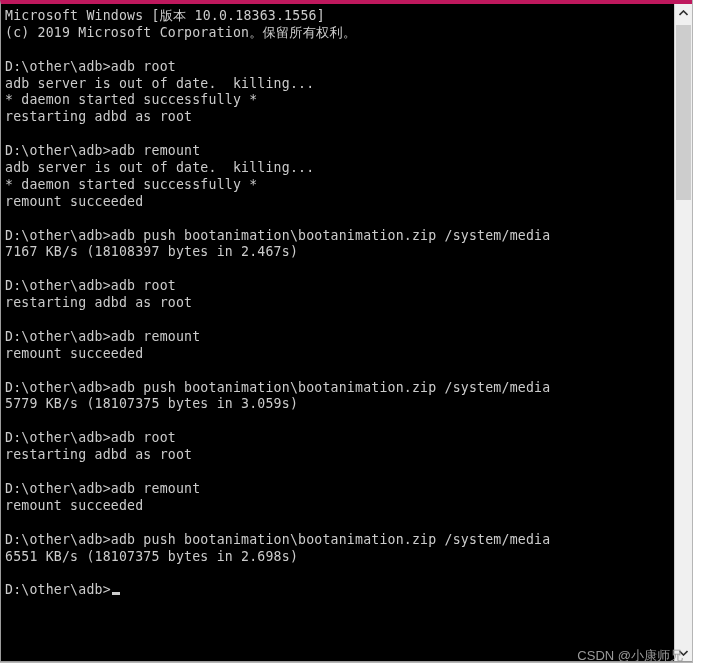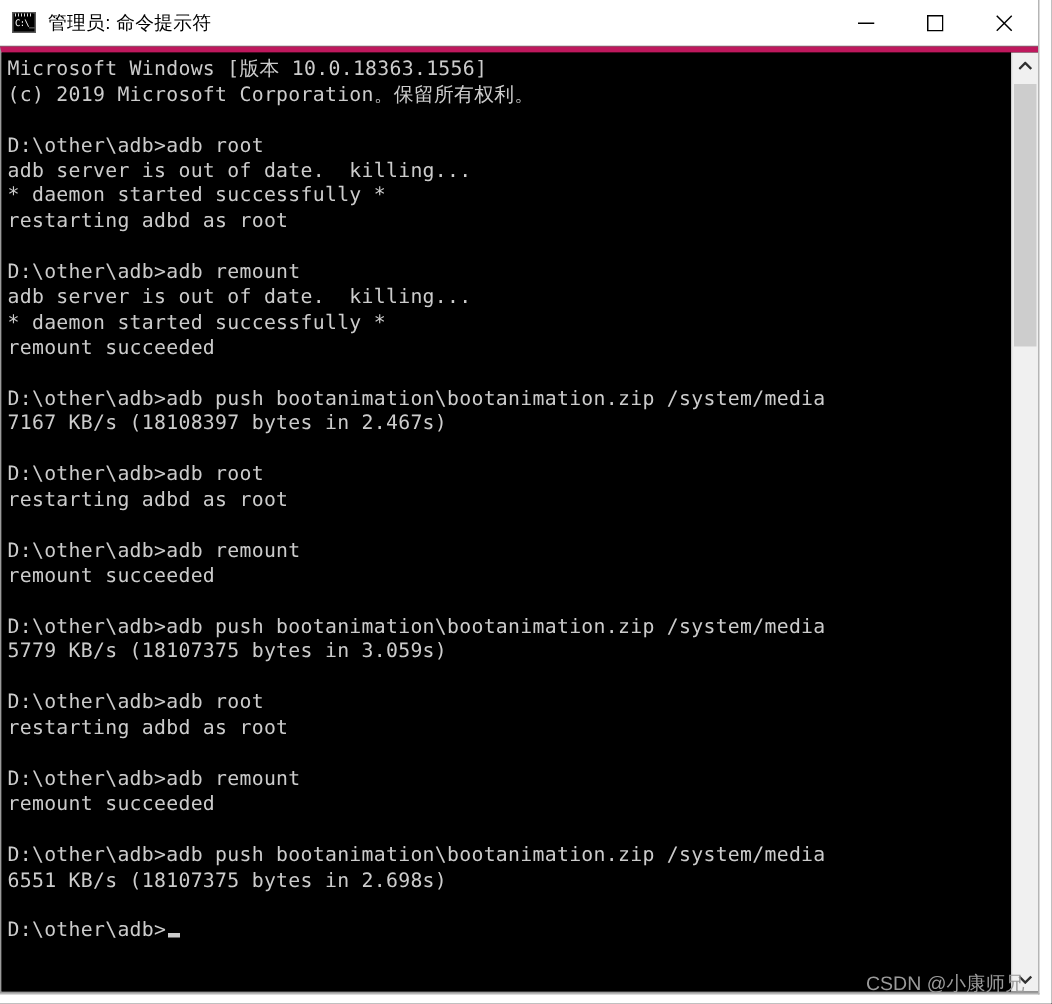--- a/index.html
+++ b/index.html
@@ -176,46 +176,20 @@
     white-space: nowrap;
     pointer-events: none;
     margin-top: 28px;
   }
 </style>
 </head>
 <body>
 
 <div id="cmd-window">
 
-  <div id="title-bar">
-    <div id="app-icon">
-      <div class="icon-titlestrip"></div>
-      <div class="icon-prompt">C:\_</div>
-    </div>
-    <div id="title-text">管理员: 命令提示符</div>
-
-    <div id="window-controls">
-      <div class="win-btn">
-        <svg width="11" height="11" viewBox="0 0 11 11">
-          <line x1="0" y1="5.5" x2="11" y2="5.5" stroke="#000000" stroke-width="1"></line>
-        </svg>
-      </div>
-      <div class="win-btn">
-        <svg width="11" height="11" viewBox="0 0 11 11">
-          <rect x="0.5" y="0.5" width="10" height="10" fill="none" stroke="#000000" stroke-width="1"></rect>
-        </svg>
-      </div>
-      <div class="win-btn">
-        <svg width="11" height="11" viewBox="0 0 11 11">
-          <line x1="0.5" y1="0.5" x2="10.5" y2="10.5" stroke="#000000" stroke-width="1"></line>
-          <line x1="10.5" y1="0.5" x2="0.5" y2="10.5" stroke="#000000" stroke-width="1"></line>
-        </svg>
-      </div>
-    </div>
-  </div>
 
   <div id="console-area">
     <div id="console-text"><div class="console-line">Microsoft Windows [版本 10.0.18363.1556]</div><div class="console-line">(c) 2019 Microsoft Corporation。保留所有权利。</div><div class="console-line"></div><div class="console-line">D:\other\adb&gt;adb root</div><div class="console-line">adb server is out of date.  killing...</div><div class="console-line">* daemon started successfully *</div><div class="console-line">restarting adbd as root</div><div class="console-line"></div><div class="console-line">D:\other\adb&gt;adb remount</div><div class="console-line">adb server is out of date.  killing...</div><div class="console-line">* daemon started successfully *</div><div class="console-line">remount succeeded</div><div class="console-line"></div><div class="console-line">D:\other\adb&gt;adb push bootanimation\bootanimation.zip /system/media</div><div class="console-line">7167 KB/s (18108397 bytes in 2.467s)</div><div class="console-line"></div><div class="console-line">D:\other\adb&gt;adb root</div><div class="console-line">restarting adbd as root</div><div class="console-line"></div><div class="console-line">D:\other\adb&gt;adb remount</div><div class="console-line">remount succeeded</div><div class="console-line"></div><div class="console-line">D:\other\adb&gt;adb push bootanimation\bootanimation.zip /system/media</div><div class="console-line">5779 KB/s (18107375 bytes in 3.059s)</div><div class="console-line"></div><div class="console-line">D:\other\adb&gt;adb root</div><div class="console-line">restarting adbd as root</div><div class="console-line"></div><div class="console-line">D:\other\adb&gt;adb remount</div><div class="console-line">remount succeeded</div><div class="console-line"></div><div class="console-line">D:\other\adb&gt;adb push bootanimation\bootanimation.zip /system/media</div><div class="console-line">6551 KB/s (18107375 bytes in 2.698s)</div><div class="console-line"></div><div class="console-line">D:\other\adb&gt;<span class="cursor-block"></span></div></div>
 
     <div id="scrollbar">
       <div class="sb-arrow">
         <svg width="9" height="6" viewBox="0 0 9 6">
           <path d="M0.5 5 L4.5 1 L8.5 5" fill="none" stroke="#303030" stroke-width="1.6"></path>
         </svg>
       </div>

